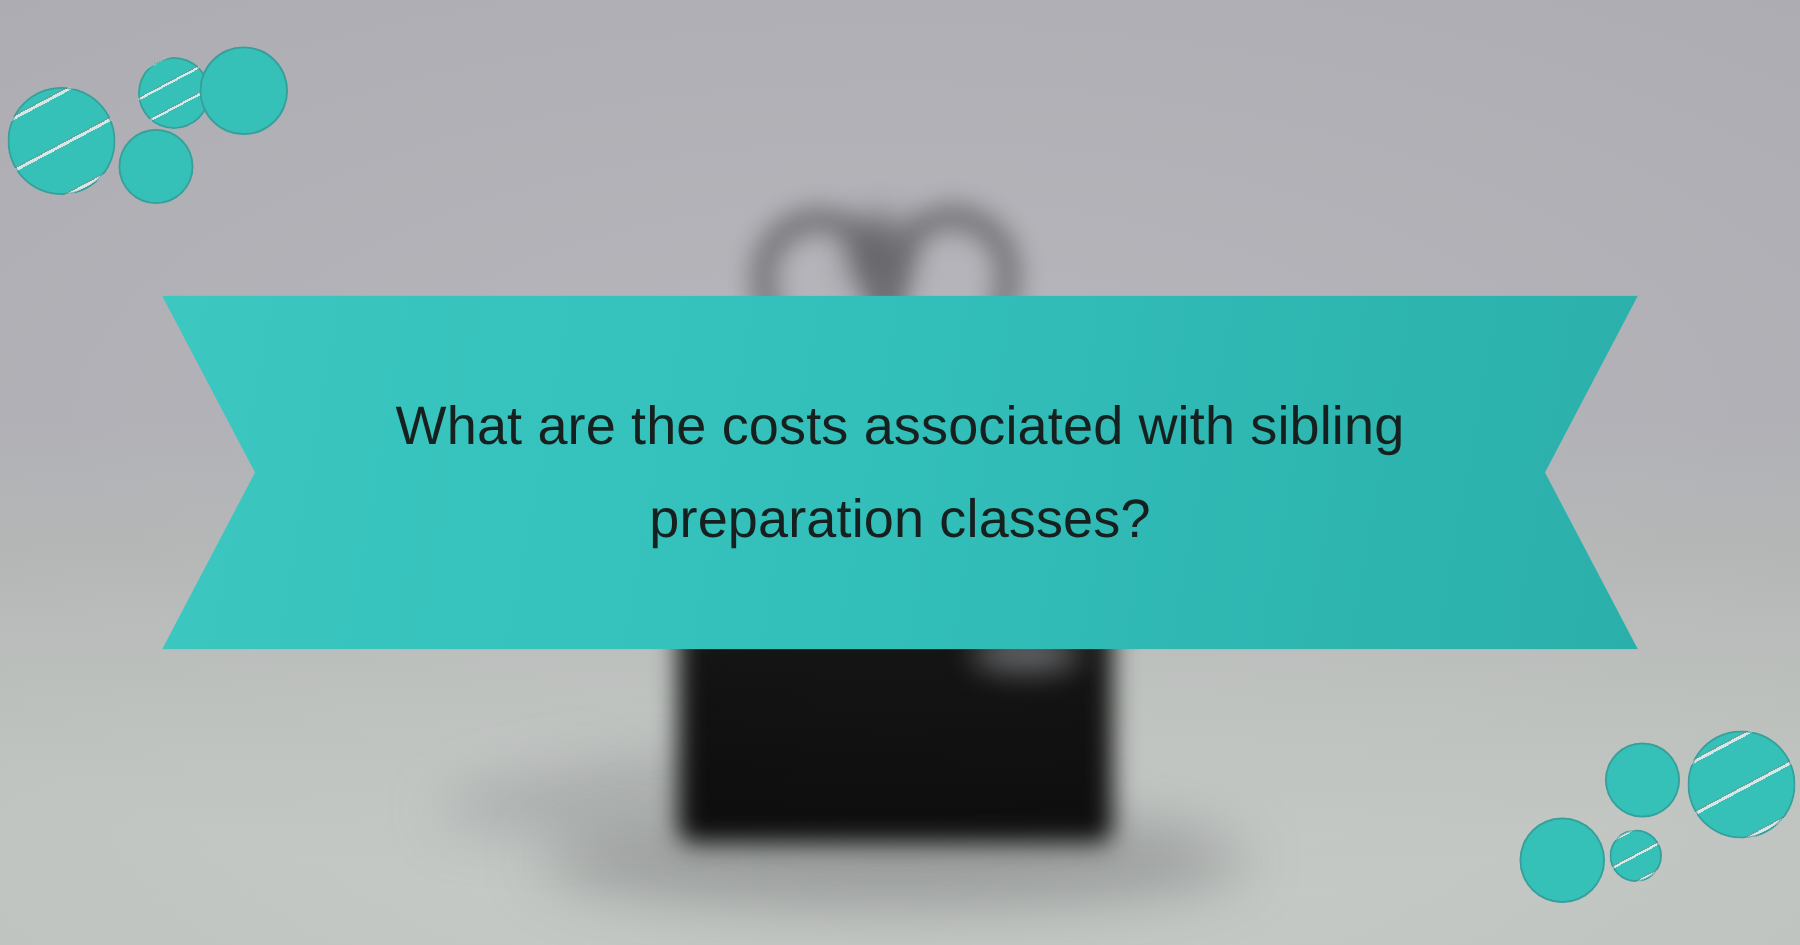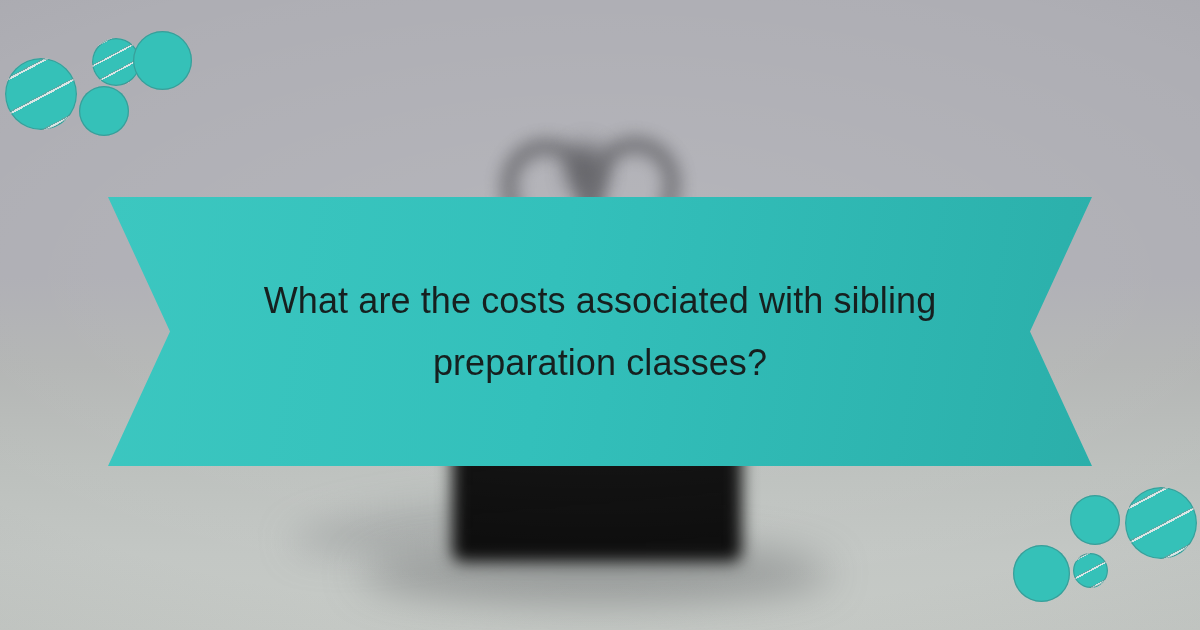--- a/index.html
+++ b/index.html
@@ -180,21 +180,21 @@
   .br-plain2 { left: 65px;  top: 20px; width: 50px; height: 50px; }
   .br-small  { left: 68px;  top: 78px; width: 35px; height: 35px; }
   .br-big    { left: 120px; top: 12px; width: 72px; height: 72px; }
 
   
   .ribbon {
     position: absolute;
     left: 108px;
     top: 197px;
     width: 984px;
-    height: 269px;
+    height: 236px;
     background: linear-gradient(100deg, #3CC7C0 0%, #33C0BB 45%, #2BAFAA 100%);
     -webkit-clip-path: polygon(
         0% 0%,
         100% 0%,
         93.7% 50%,
         100% 100%,
         0% 100%,
         6.3% 50%);
     clip-path: polygon(
         0% 0%,

